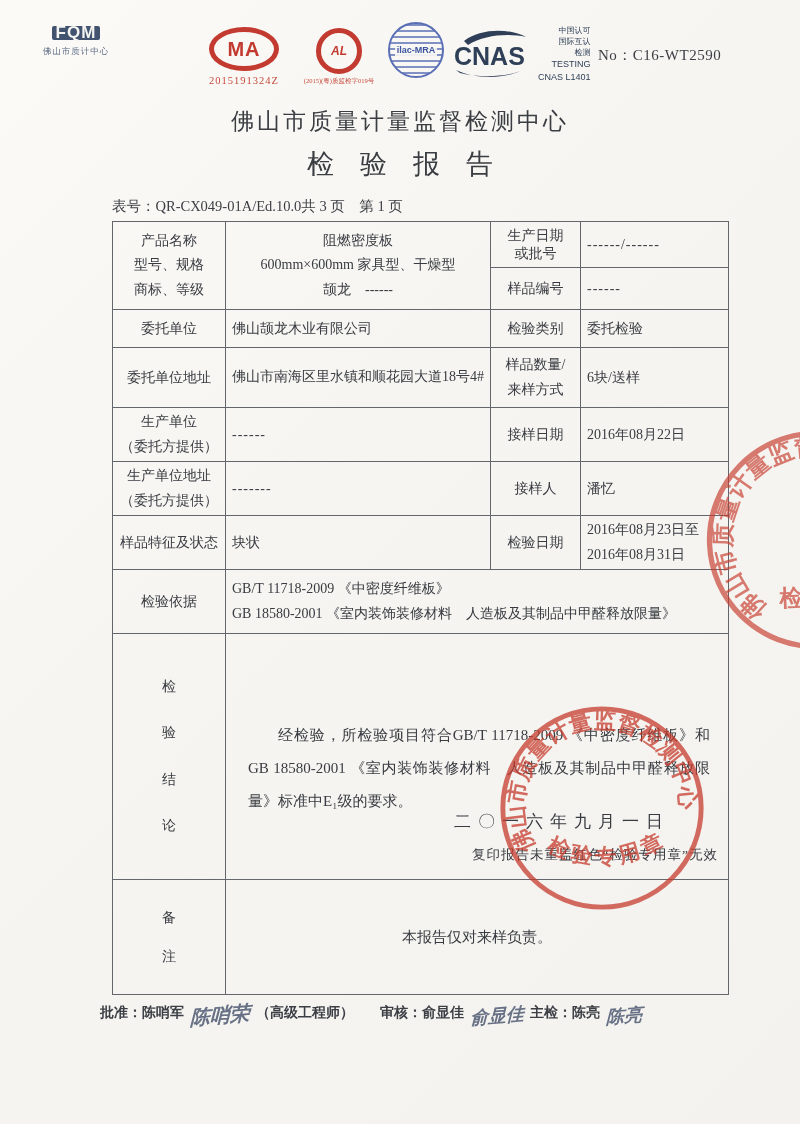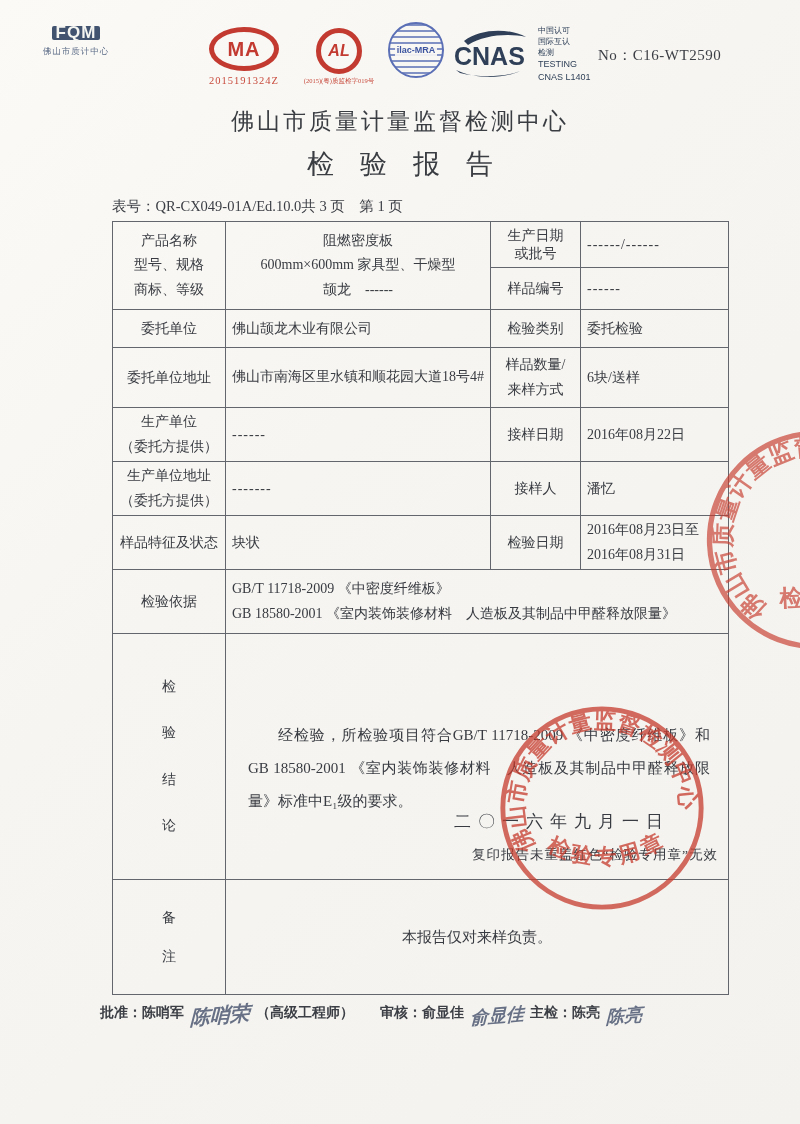--- a/index.html
+++ b/index.html
@@ -18,31 +18,31 @@
 
   .mark { position:absolute; text-align:center; }
   .cma { left:198px; top:27px; width:92px; }
   .cma-oval { width:70px; height:44px; margin:0 auto; border:5px solid #c23a30; border-radius:50%;
     display:flex; align-items:center; justify-content:center; color:#c23a30;
     font-family:"Liberation Sans",sans-serif; font-weight:bold; font-size:20px; letter-spacing:1px;}
   .cma-num { margin-top:4px; font-size:10.5px; color:#c84a3c; letter-spacing:1px; font-family:"Liberation Serif",serif;}
   .cal { left:296px; top:28px; width:86px; }
   .cal-circle { width:46px; height:46px; margin:0 auto; border:5px solid #c23a30; border-radius:50%;
     display:flex; align-items:center; justify-content:center; color:#c23a30;
-    font-family:"Liberation Sans",sans-serif; font-weight:bold; font-size:16px; font-style:italic;}
+    font-family:"Liberation Sans",sans-serif; font-weight:bold; font-size:12px; font-style:italic;}
   .cal-num { margin-top:3px; font-size:6.5px; color:#c84a3c; white-space:nowrap;}
   .ilac { left:388px; top:22px; width:58px;}
   .ilac-circle { position:relative; width:56px; height:56px; border-radius:50%; border:2px solid #5a6fb5;
     background:repeating-linear-gradient(180deg, rgba(90,111,181,.75) 0 2px, rgba(248,247,244,0) 2px 6px);
     display:flex; align-items:center; justify-content:center; overflow:hidden;}
   .ilac-label { background:rgba(248,247,244,.92); color:#3d55a0; font-family:"Liberation Sans",sans-serif;
     font-weight:bold; font-size:9px; padding:1px 2px; }
   .cnas { position:absolute; left:448px; top:26px; }
   .cnas-text { position:absolute; left:538px; top:26px; font-family:"Liberation Sans",sans-serif;
-    color:#2e3f57; font-size:8px; line-height:1.35; }
+    color:#2e3f57; font-size:8px; line-height:1.35;text-align:right; }
   .cnas-text .b { font-weight:normal; font-size:9px; }
   .report-no { position:absolute; left:598px; top:46px; font-size:15px; color:#3b3e44; letter-spacing:.5px;}
 
   
   .org-title { position:absolute; top:106px; left:0; width:100%; text-align:center;
     font-size:23px; letter-spacing:3px; color:#3a3d42; }
   .report-title { position:absolute; top:146px; left:0; width:100%; text-align:center;
     font-size:27px; letter-spacing:26px; text-indent:26px; color:#3a3d42; }
   .meta-row { position:absolute; top:197px; left:112px; width:615px; display:flex;
     justify-content:flex-start; font-size:14.5px; color:#3b3e44;}

